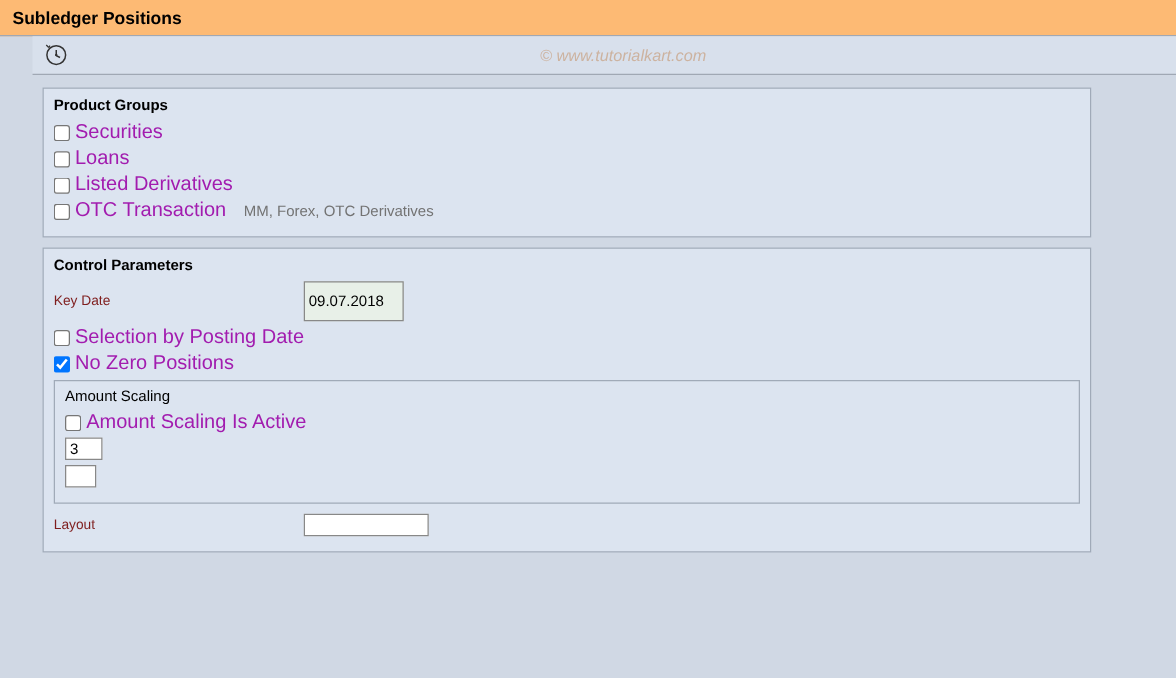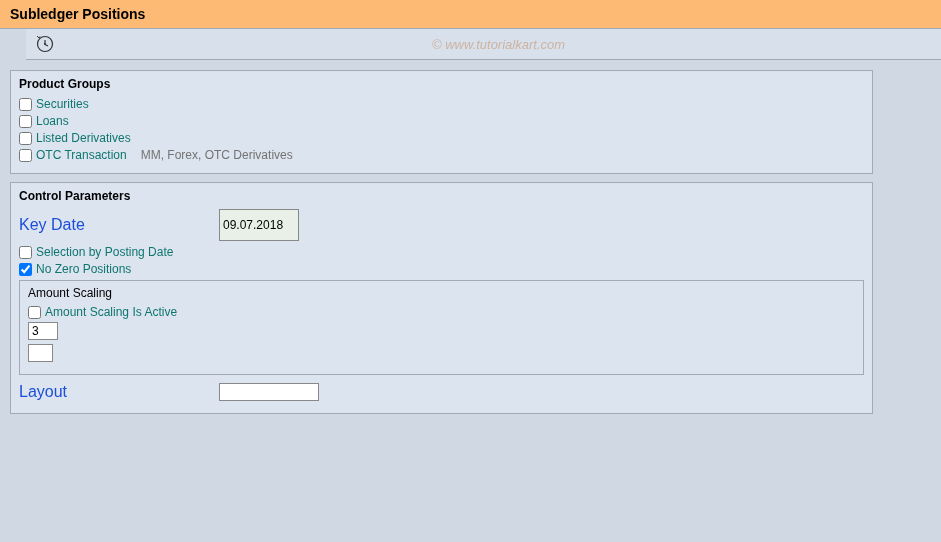--- a/index.html
+++ b/index.html
@@ -41,20 +41,21 @@
     .watermark {
       flex: 1;
       text-align: center;
       color: #c8a080;
       font-size: 13px;
       font-style: italic;
       opacity: 0.7;
     }
     .main-content {
       padding: 10px 68px 10px 10px;
+      margin-left: 24px;
     }
     .section {
       border: 1px solid #a0aab8;
       background-color: #dce4f0;
       margin-bottom: 8px;
       padding: 6px 8px 8px 8px;
     }
     .section-title {
       font-weight: bold;
       font-size: 12px;
@@ -62,42 +63,42 @@
       margin-bottom: 6px;
       background-color: #dce4f0;
     }
     .checkbox-row {
       display: flex;
       align-items: center;
       margin-bottom: 3px;
       gap: 4px;
     }
     .checkbox-row label {
-      font-size: 12px;
-      color: #0f766e;
+      font-size: 16px;
+      color: #a21caf;
     }
     .checkbox-row .sub-label {
       color: #737373;
       margin-left: 10px;
     }
     input[type="checkbox"] {
       width: 13px;
       height: 13px;
       margin: 0;
       cursor: pointer;
     }
     .field-row {
       display: flex;
       align-items: center;
       margin-bottom: 4px;
     }
     .field-label {
       width: 200px;
-      font-size: 16px;
-      color: #1d4ed8;
+      font-size: 11px;
+      color: #7f1d1d;
     }
     .field-input-date {
       width: 80px;
       background-color: #e8f0e8;
       border: 1px solid #888;
       padding: 1px 3px;
       font-size: 12px;
       height: 32px;
     }
     .amount-scaling-section {

